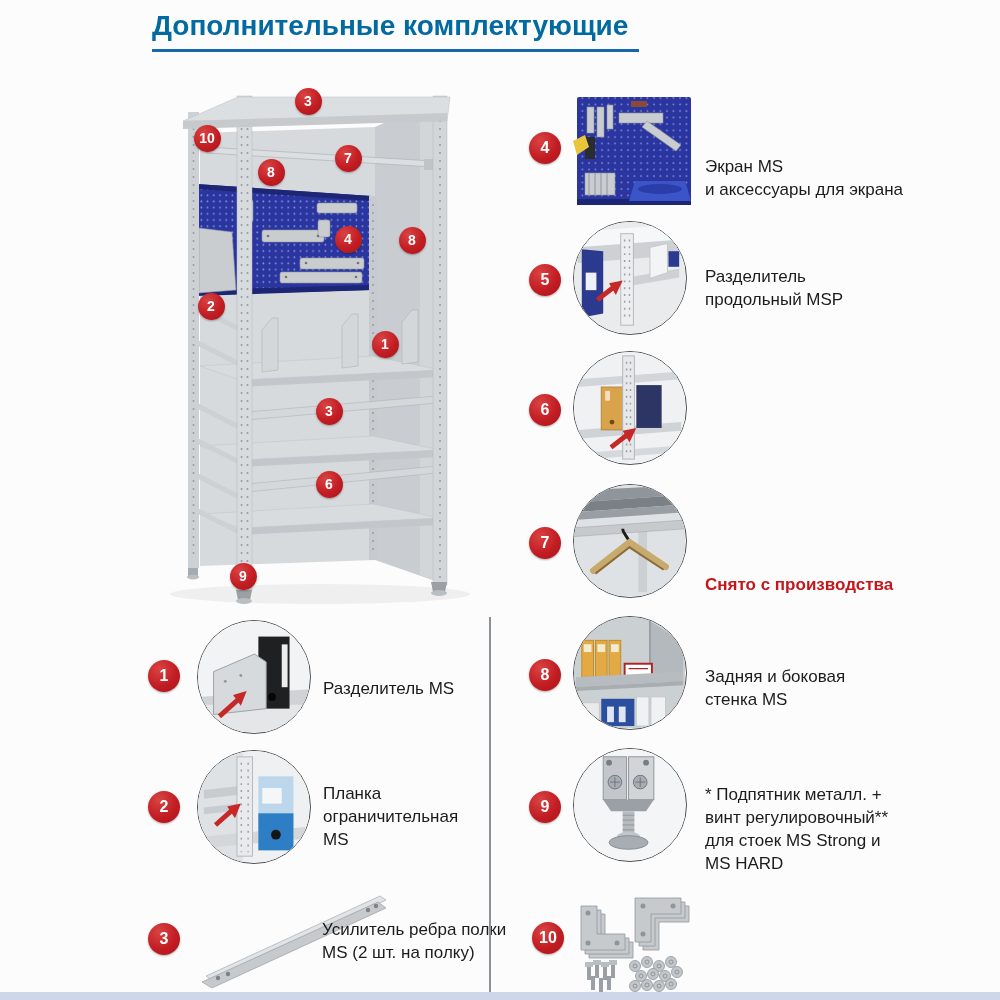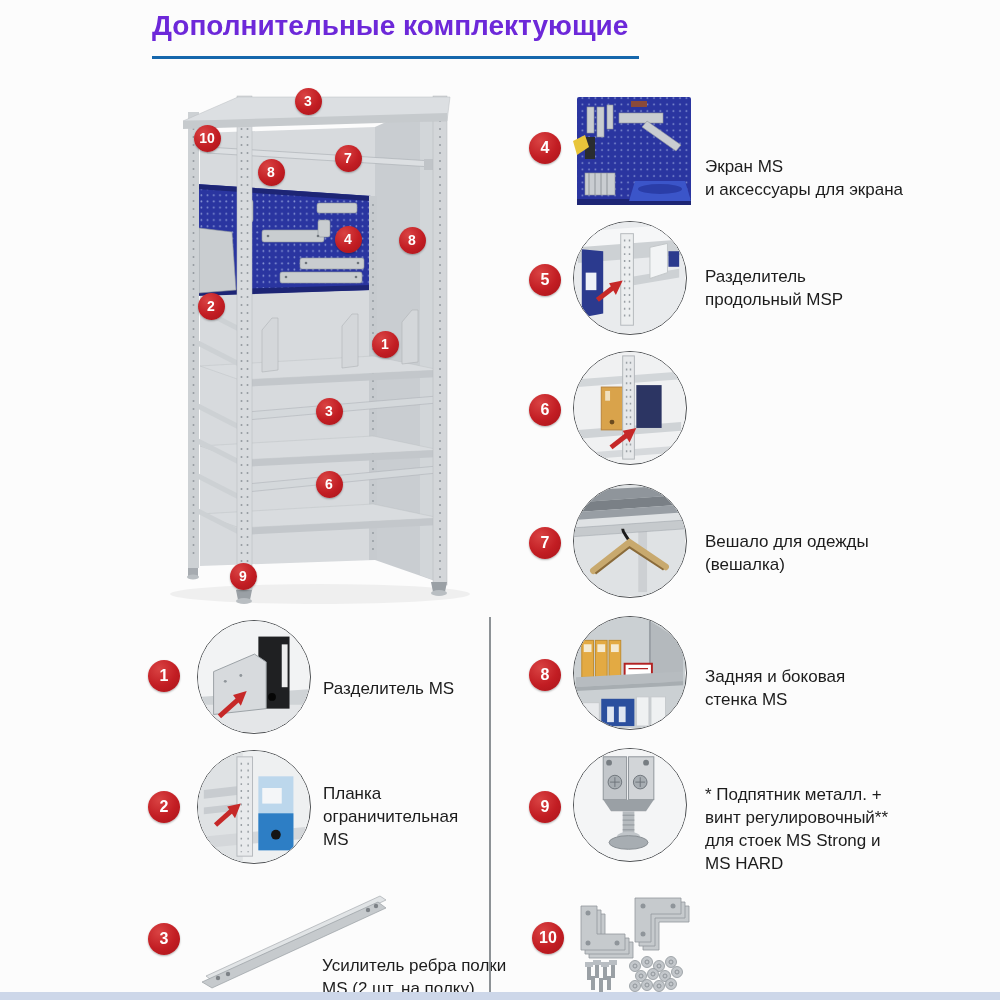--- a/index.html
+++ b/index.html
@@ -1,22 +1,22 @@
 <!DOCTYPE html>
 <html><head>
 <meta charset="utf-8">
 <style>
   html,body{margin:0;padding:0;}
   body{font-family:"Liberation Sans",sans-serif;background:#ffffff;}
   #page{position:relative;width:1000px;height:1000px;background:#fcfcfc;overflow:hidden;}
 
   
   #title{position:absolute;left:152px;top:10px;}
-  #title .t1{display:inline-block;font-size:28px;font-weight:bold;color:#6d28d9;
-             padding-bottom:14px;border-bottom:3px solid #1667ac;width:487px;}
+  #title .t1{display:inline-block;font-size:28px;font-weight:bold;color:#0369a1;
+             padding-bottom:7px;border-bottom:3px solid #1667ac;width:487px;}
   #title .t2{margin-top:7px;font-size:28px;font-weight:bold;color:#1667ac;}
   #title .brand{color:#b5121b;}
 
   
   .row-badge{position:absolute;width:32px;height:32px;border-radius:50%;
     background:radial-gradient(circle at 35% 28%, #d94343 0%, #c21d23 55%, #a8141a 100%);
     color:#fff;font-weight:bold;font-size:16px;display:flex;align-items:center;justify-content:center;
     box-shadow:0 1px 2px rgba(0,0,0,.3);}
   .callout-badge{position:absolute;width:27px;height:27px;border-radius:50%;
     background:radial-gradient(circle at 35% 28%, #d94343 0%, #c21d23 55%, #a8141a 100%);
@@ -187,21 +187,21 @@
 
   <div class="row-badge" style="left:148px;top:923px">3</div>
   <svg class="abs" style="left:188px;top:882px" width="210" height="112" viewBox="0 0 210 112">
     <polygon points="18,94 192,14 198,18 26,100" fill="#e1e4e6" stroke="#9aa0a5" stroke-width="0.6"></polygon>
     <polygon points="14,100 190,20 198,26 24,106" fill="#c6cacd" stroke="#8f959a" stroke-width="0.6"></polygon>
     <circle cx="30" cy="96" r="2.2" fill="#7d8287"></circle>
       <circle cx="40" cy="92" r="2.2" fill="#7d8287"></circle>
     <circle cx="180" cy="28" r="2.2" fill="#7d8287"></circle>
       <circle cx="188" cy="24" r="2.2" fill="#7d8287"></circle>
   </svg>
-  <div class="label" style="left:322px;top:942px">Усилитель ребра полки
+  <div class="label" style="left:322px;top:906px">Усилитель ребра полки
 MS (2 шт. на полку)</div>
 
   <div class="row-badge" style="left:529px;top:132px">4</div>
   <svg class="abs" style="left:573px;top:95px" width="122" height="120" viewBox="0 0 122 120">
     <rect x="4" y="2" width="114" height="108" rx="2" fill="#2a35a0"></rect>
     <rect x="4" y="2" width="114" height="108" fill="url(#peg4)"></rect>
     <defs>
       <pattern id="peg4" width="6.5" height="6.5" patternUnits="userSpaceOnUse">
         <circle cx="3" cy="3" r="0.9" fill="#8e9bd8" opacity="0.9"></circle>
       </pattern>
@@ -275,22 +275,21 @@
       <polygon points="0,6 114,0 114,10 0,18" fill="#8f959b"></polygon>
       <polygon points="0,18 114,10 114,20 0,28" fill="#7a8086"></polygon>
       <polygon points="0,28 114,20 114,28 0,36" fill="#989ea4"></polygon>
       <rect x="66" y="44" width="9" height="66" fill="#cdd0d3"></rect>
       <polygon points="0,44 114,36 114,45 0,53" fill="#c6cacd" stroke="#9aa0a5" stroke-width="0.5"></polygon>
       <path d="M57,60 C56,52 50,51 50,45" fill="none" stroke="#1c1c1c" stroke-width="3"></path>
       <path d="M20,88 L57,59 L94,84" fill="none" stroke="#c8a96e" stroke-width="7" stroke-linecap="round"></path>
       <path d="M22,91 L57,64 L92,87" fill="none" stroke="#8a6b3a" stroke-width="2"></path>
     </svg>
   </div>
-  <div class="label" style="left:705px;top:518px">Вешало для одежды
-(вешалка)</div>
+  <div class="label note" style="left:705px;top:566px">Снято с производства</div>
 
   <div class="row-badge" style="left:529px;top:659px">8</div>
   <div class="circle-img" style="left:573px;top:616px">
     <svg viewBox="0 0 114 114">
       <rect width="114" height="114" fill="#cbd0d3"></rect>
       <polygon points="78,4 112,26 112,70 78,60" fill="#b4b9bd"></polygon>
       <line x1="78" y1="4" x2="78" y2="60" stroke="#9aa0a5" stroke-width="2"></line>
       <rect x="8" y="24" width="12" height="38" fill="#e3aa43" stroke="#c08c2e"></rect>
       <rect x="22" y="24" width="12" height="38" fill="#e3aa43" stroke="#c08c2e"></rect>
       <rect x="36" y="24" width="12" height="38" fill="#e3aa43" stroke="#c08c2e"></rect>

